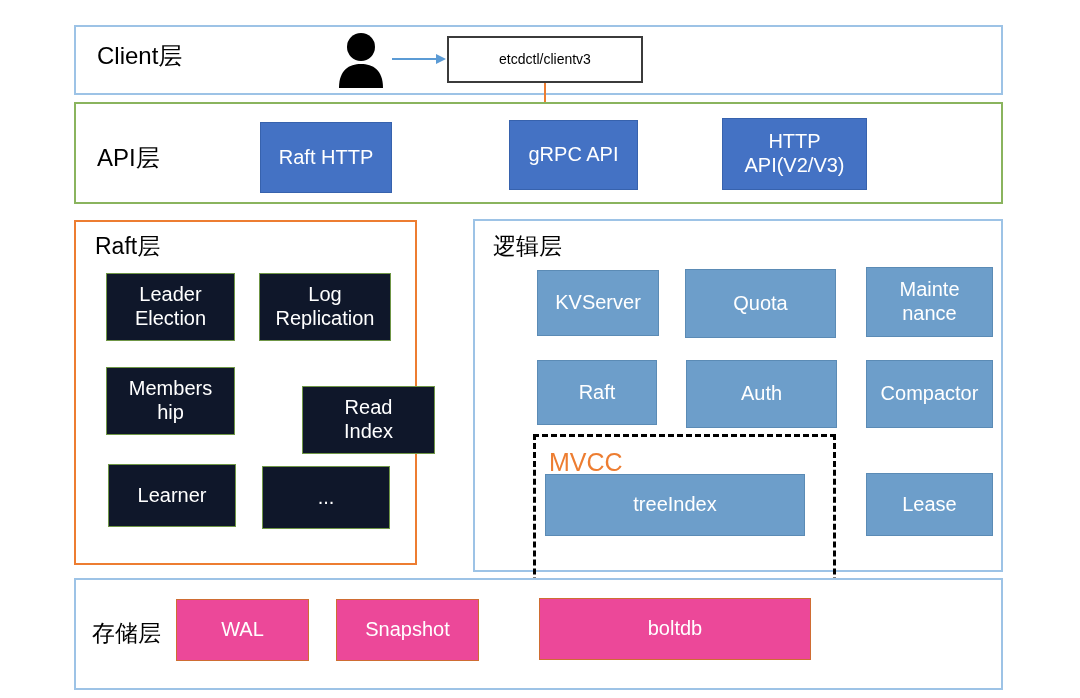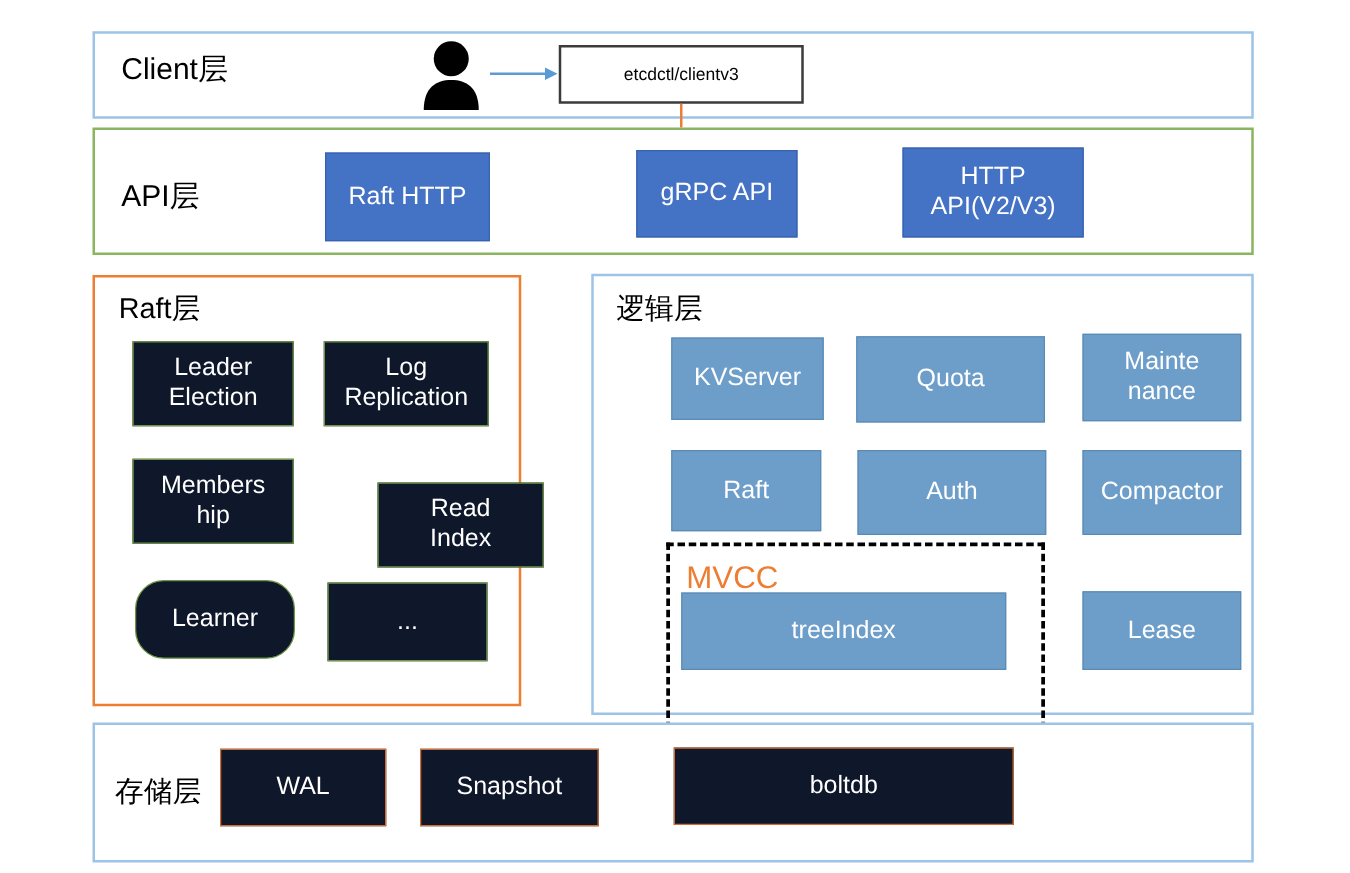--- a/index.html
+++ b/index.html
@@ -67,21 +67,21 @@
     border: 1px solid #5b8bb5;
   }
   .box-green {
     background: #7ba css;
   }
   .box-green {
     background: #0f172a;
     border: 1px solid #6f9646;
   }
   .box-orange {
-    background: #0f172a;
+    background: #ec4899;
     border: 1px solid #cf6d33;
   }
   .box-plain {
     background: #ffffff;
     border: 2px solid #3b3b3b;
     color: #000000;
     font-size: 14px;
   }
 
   .dashed-box {
@@ -144,21 +144,21 @@
   <div class="box box-green" style="left:106px; top:273px; width:129px; height:68px;">Leader
 Election</div>
   <div class="box box-green" style="left:259px; top:273px; width:132px; height:68px;">Log
 Replication</div>
 
   <div class="box box-green" style="left:106px; top:367px; width:129px; height:68px;">Members
 hip</div>
   <div class="box box-green" style="left:263px; top:386px; width:133px; height:68px;margin-left:39px;">Read
 Index</div>
 
-  <div class="box box-green" style="left:108px; top:464px; width:128px; height:63px;border-radius:23px;">Learner</div>
+  <div class="box box-green" style="left:108px; top:464px; width:128px; height:63px;">Learner</div>
   <div class="box box-green" style="left:262px; top:466px; width:128px; height:63px;">...</div>
 
   <div class="layer layer-logic" style="left:473px; top:219px; width:530px; height:353px;"></div>
   <div class="layer-title-inner" style="left:493px; top:231px;">逻辑层</div>
 
   <div class="box box-lightblue" style="left:537px; top:270px; width:122px; height:66px;">KVServer</div>
   <div class="box box-lightblue" style="left:685px; top:269px; width:151px; height:69px;">Quota</div>
   <div class="box box-lightblue" style="left:866px; top:267px; width:127px; height:70px;">Mainte
 nance</div>
 

